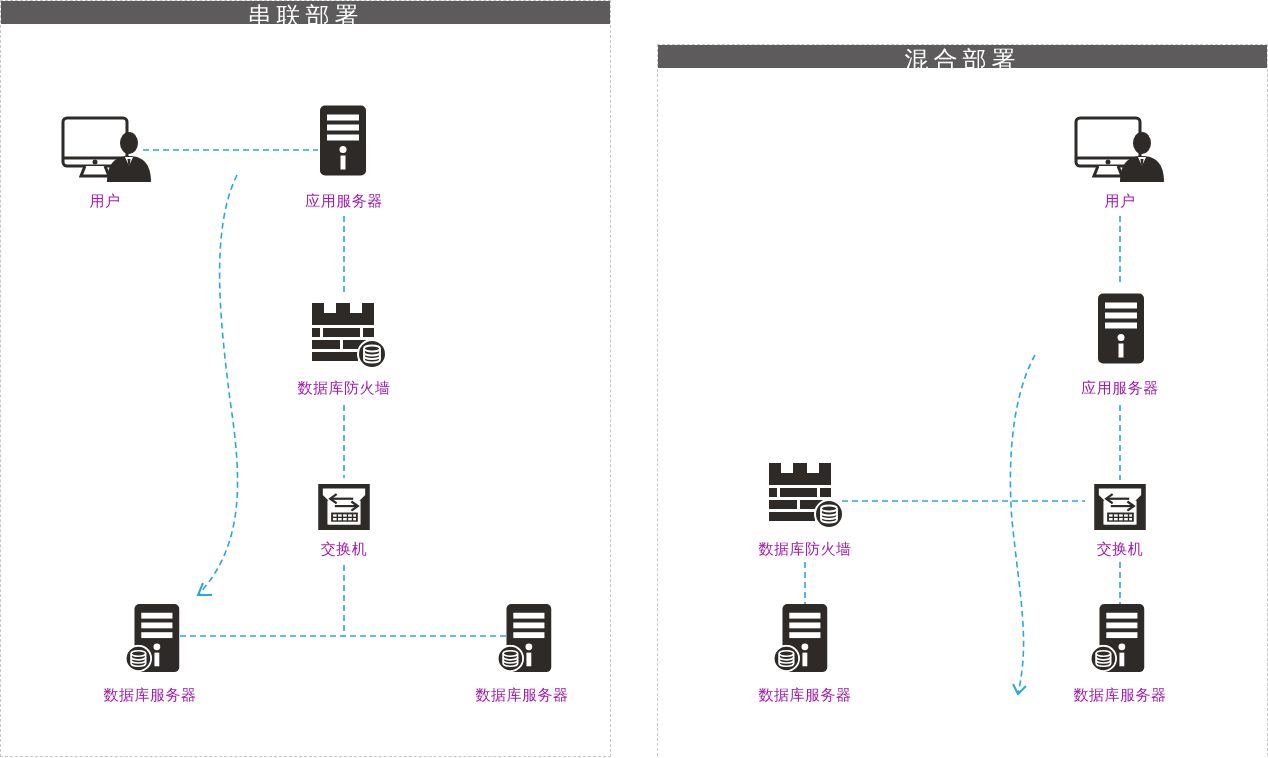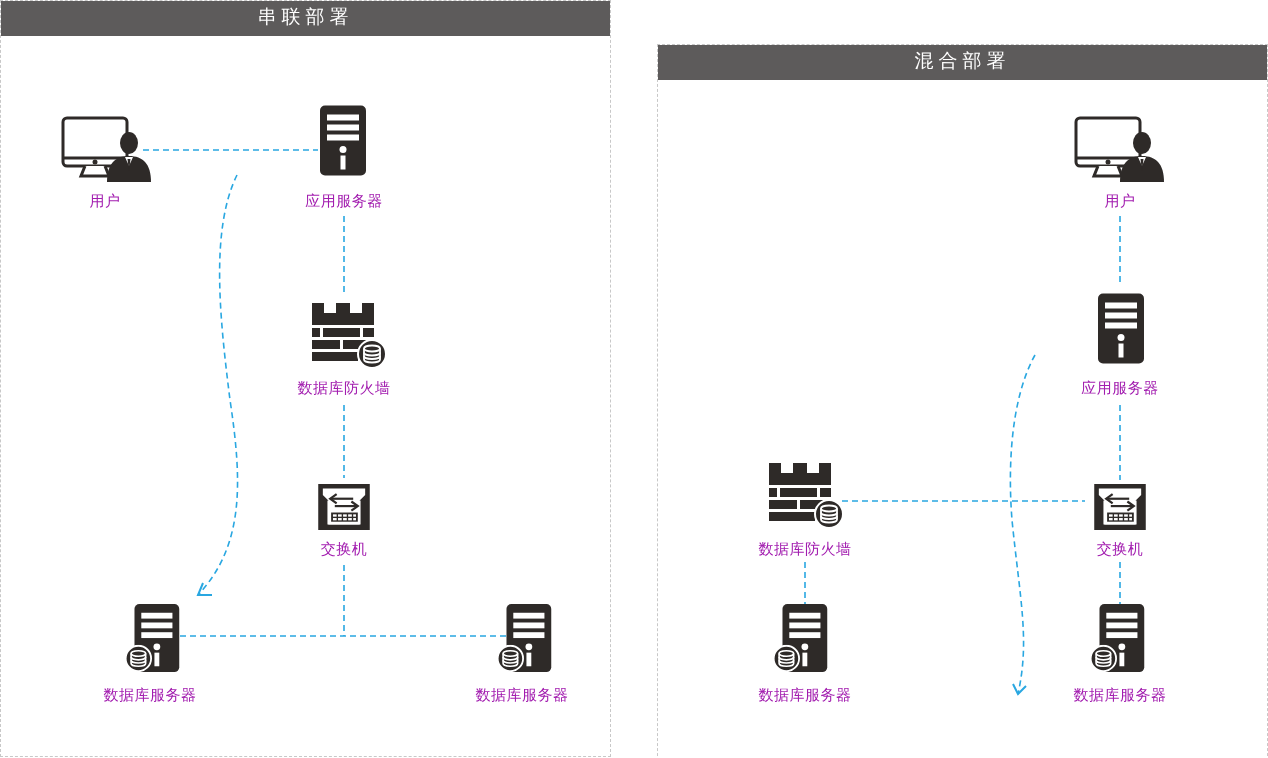--- a/index.html
+++ b/index.html
@@ -2,23 +2,23 @@
 <html><head>
 <meta charset="utf-8">
 <style>
   html, body { margin: 0; padding: 0; background: #ffffff; }
   body { width: 1268px; height: 758px; position: relative; overflow: hidden;
          font-family: "DejaVu Sans", "Liberation Sans", sans-serif; }
   .panel { position: absolute; top: 0; box-sizing: border-box;
            border: 1px dashed #c8c8c8; background: #fff; }
   .panel.left { left: 0; width: 611px; height: 757px; }
   .panel.right { left: 657px; width: 611px; height: 757px; margin-top: 44px; }
-  .panel-header { position: absolute; left: 0; top: 0; right: 0; height: 35px;
+  .panel-header { position: absolute; left: 0; top: 0; right: 0; height: 23px;
                   background: #5d5b5b; color: #ffffff; text-align: center;
-                  font-size: 19px; line-height: 31px; letter-spacing: 5px; }
+                  font-size: 24px; line-height: 31px; letter-spacing: 5px; }
   svg.overlay { position: absolute; left: 0; top: 0; width: 1268px; height: 758px; pointer-events: none; }
   .node-label { position: absolute; font-size: 15px; color: #a21caf; white-space: nowrap;
                 transform: translateX(-50%); letter-spacing: 0.5px; }
 </style>
 </head>
 <body>
 
 <div class="panel left">
   <div class="panel-header">串联部署</div>
 </div>

